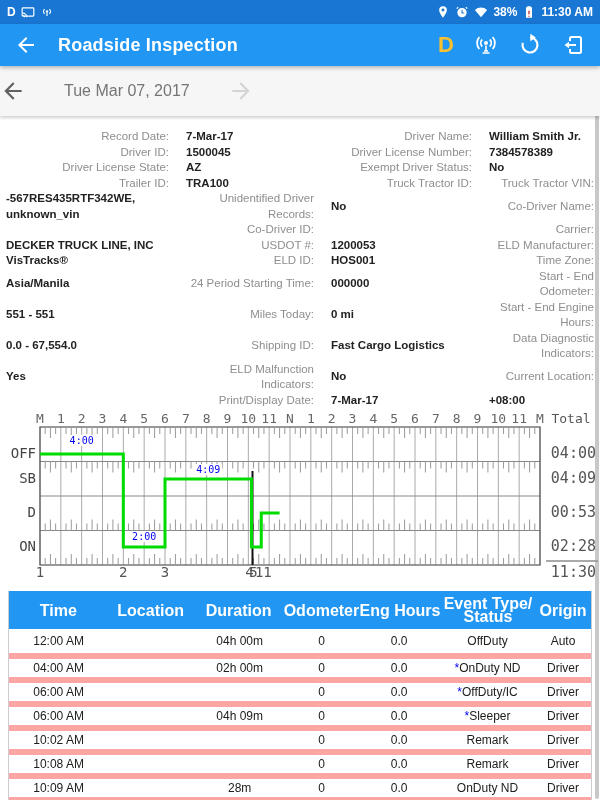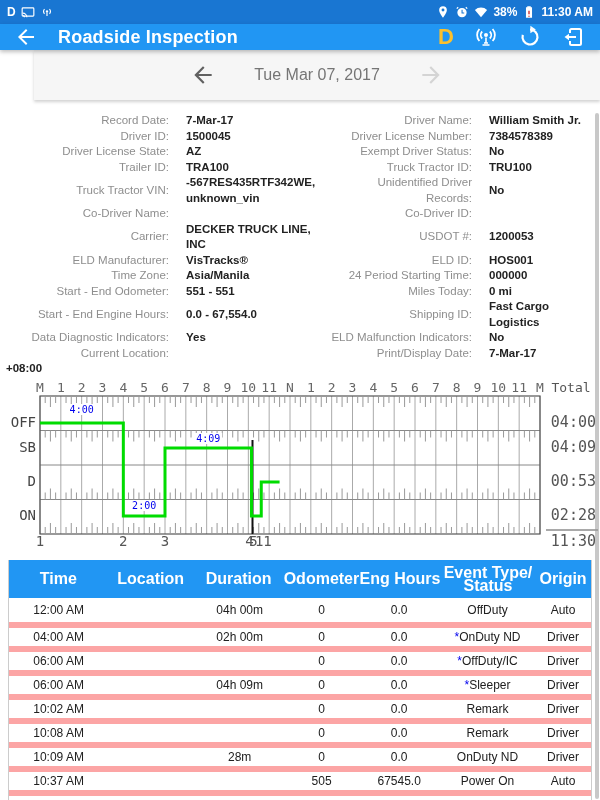--- a/index.html
+++ b/index.html
@@ -12,34 +12,34 @@
   .status-bar {
     height:24px; background:#1976D2; color:#fff;
     display:flex; align-items:center; padding:0 7px; font-size:12px;
   }
   .status-bar .sb-left { display:flex; align-items:center; gap:5px; font-weight:bold; }
   .status-bar .sb-right { margin-left:auto; display:flex; align-items:flex-end; gap:5px; font-weight:bold; }
   .sb-ic { display:inline-flex; width:14px; height:14px; }
   .sb-ic svg { width:100%; height:100%; }
   
   .app-bar {
-    height:26px; background:#2196F3; color:#fff;
+    height:42px; background:#2196F3; color:#fff;
     display:flex; align-items:center; padding:0 14px;
     box-shadow:0 2px 4px rgba(0,0,0,.25); position:relative; z-index:3;
   }
   .app-bar .back { width:24px; height:24px; margin-right:20px; cursor:pointer; }
   .app-bar .title { font-size:18px; font-weight:bold; letter-spacing:.2px; }
   .app-bar .ab-right { margin-left:auto; display:flex; align-items:center; gap:20px; }
   .ab-ic { width:24px; height:24px; display:inline-flex; cursor:pointer; }
   .ab-ic svg { width:100%; height:100%; }
   .d-badge { font-size:22px; font-weight:bold; color:#FBC02D; line-height:24px; }
   
   .date-bar {
-    height:50px; background:#f6f6f6; display:flex; align-items:center; justify-content:center;
-    gap:38px; box-shadow:0 2px 3px rgba(0,0,0,.18); position:relative; z-index:2;margin-left:34px;
+    height:50px; background:#f6f6f6; display:flex; align-items:center; 
+    gap:38px; box-shadow:0 2px 3px rgba(0,0,0,.18); position:relative; z-index:2;
   }
   .date-bar .nav { width:26px; height:26px; cursor:pointer; }
   .date-bar .date-label { font-size:16px; color:#757575; }
   
   .details {
     padding:13px 6px 5px 6px;
     display:grid; grid-template-columns:163px 128px 141px 1fr;
     column-gap:17px; align-items:center;
     font-size:11.5px; line-height:15.5px;
   }
@@ -172,21 +172,20 @@
     <span class="val">1500045</span>
     <span class="lab">Driver License Number:</span>
     <span class="val">7384578389</span>
     <span class="lab">Driver License State:</span>
     <span class="val">AZ</span>
     <span class="lab">Exempt Driver Status:</span>
     <span class="val">No</span>
     <span class="lab">Trailer ID:</span>
     <span class="val">TRA100</span>
     <span class="lab">Truck Tractor ID:</span>
-    <span class="val">TRU100</span>
     <span class="lab">Truck Tractor VIN:</span>
     <span class="val">-567RES435RTF342WE,
 unknown_vin</span>
     <span class="lab">Unidentified Driver Records:</span>
     <span class="val">No</span>
     <span class="lab">Co-Driver Name:</span>
     <span class="val"></span>
     <span class="lab">Co-Driver ID:</span>
     <span class="val"></span>
     <span class="lab">Carrier:</span>

